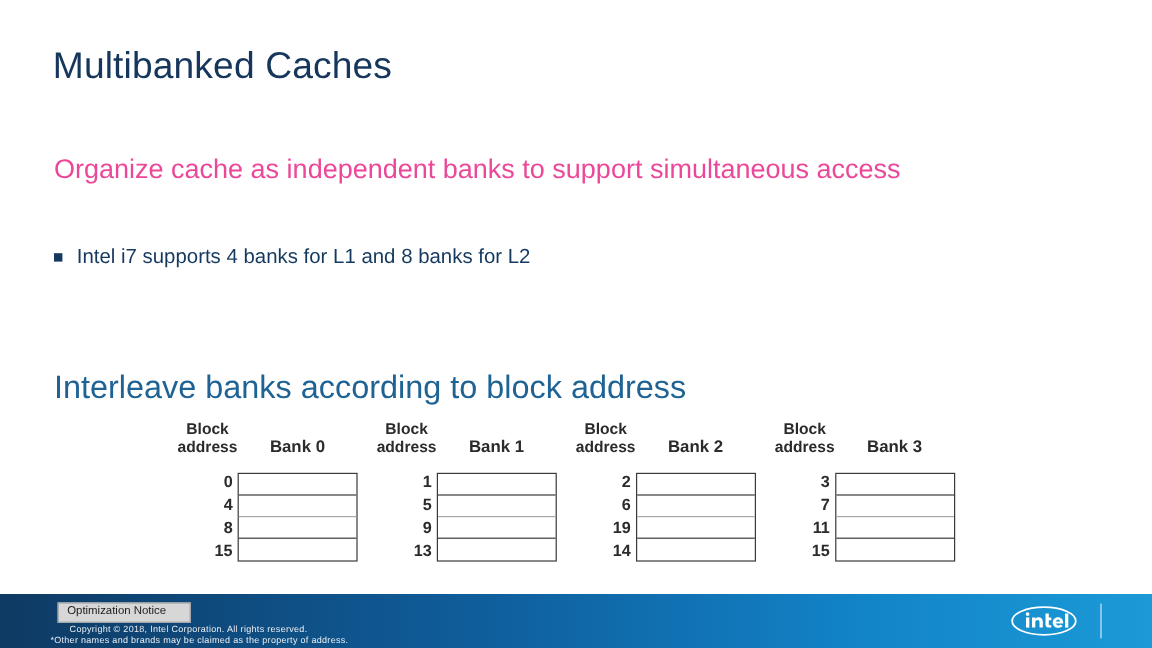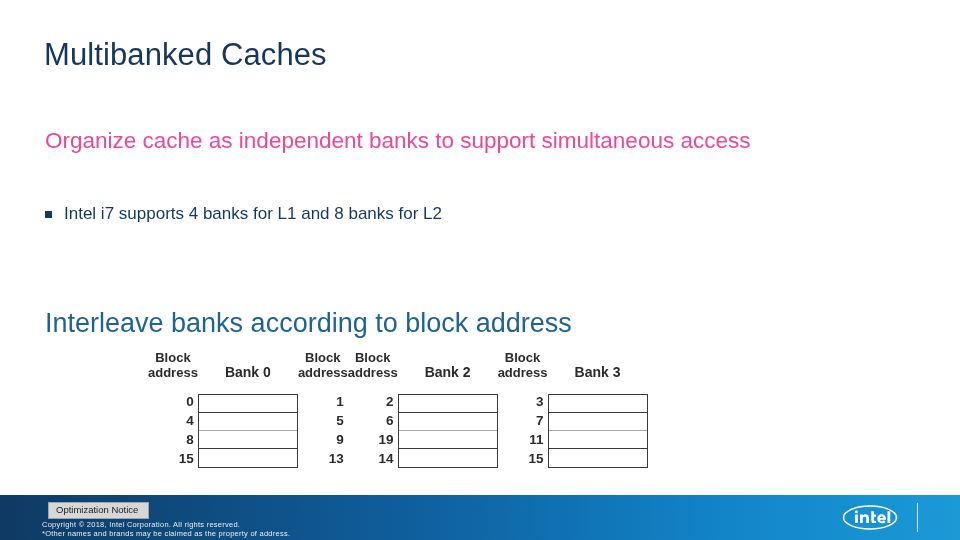--- a/index.html
+++ b/index.html
@@ -73,20 +73,21 @@
   }
 
   
   .diagram {
     position: absolute;
     left: 148px;
     top: 350px;
     width: 680px;
     height: 118px;
     display: flex;
+    gap: 16px;
   }
   .bank-group {
     display: flex;
     align-items: flex-end;
     flex: 0 0 auto;
   }
   .addr-col {
     display: flex;
     flex-direction: column;
     align-items: flex-end;
@@ -150,34 +151,34 @@
     background: linear-gradient(to right, #0e3a63 0%, #0f5e9c 42%, #1284c8 75%, #1b9ad6 100%);
   }
   .opt-notice {
     position: absolute;
     left: 48px;
     top: 7px;
     background: #d7d7d7;
     color: #1b1b1b;
     font-size: 9.5px;
     line-height: 12px;
-    padding: 1px 10px 2px 7px;
+    padding: 1px 20px 2px 7px;
     border: 1px solid #9fa4a8;
     white-space: nowrap;
   }
   .copy-line {
     position: absolute;
     left: 42px;
     color: #e9eef3;
     font-size: 7.5px;
     line-height: 9px;
     white-space: nowrap;
     letter-spacing: 0.25px;
   }
-  .copy-line.l1 { top: 25px; }
+  .copy-line.l1 { top: 25px; margin-left: 16px; }
   .copy-line.l2 { top: 34px; }
 
   .intel-logo {
     position: absolute;
     right: 62px;
     top: 8px;
     width: 56px;
     height: 29px;
   }
   .footer-divider {
@@ -226,20 +227,29 @@
   </div>
 
   <div class="bank-group">
     <div class="addr-col">
       <div class="addr-head addr-head-l1">Block</div>
       <div class="addr-head addr-head-l2">address</div>
       <div class="addr-val">1</div>
       <div class="addr-val">5</div>
       <div class="addr-val">9</div>
       <div class="addr-val">13</div>
+    </div>
+    <div class="bank-col">
+      <div class="bank-label">Bank 1</div>
+      <div class="bank-box">
+        <div class="bank-cell"></div>
+        <div class="bank-cell mid"></div>
+        <div class="bank-cell"></div>
+        <div class="bank-cell last"></div>
+      </div>
     </div>
   </div>
 
   <div class="bank-group">
     <div class="addr-col">
       <div class="addr-head addr-head-l1">Block</div>
       <div class="addr-head addr-head-l2">address</div>
       <div class="addr-val">2</div>
       <div class="addr-val">6</div>
       <div class="addr-val">19</div>

